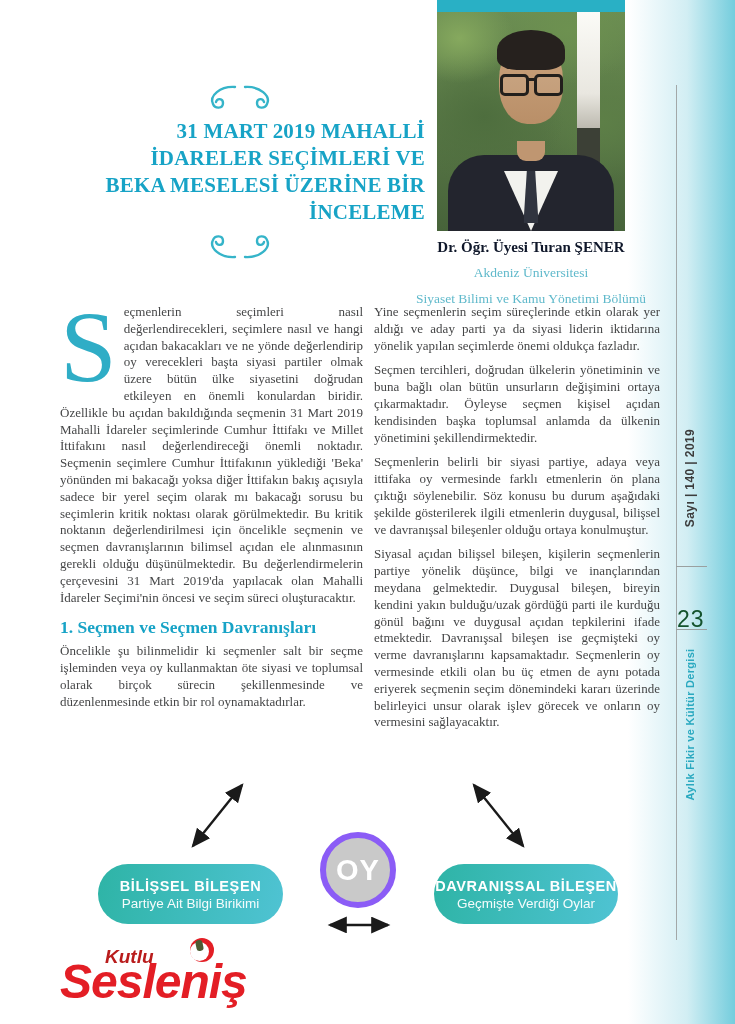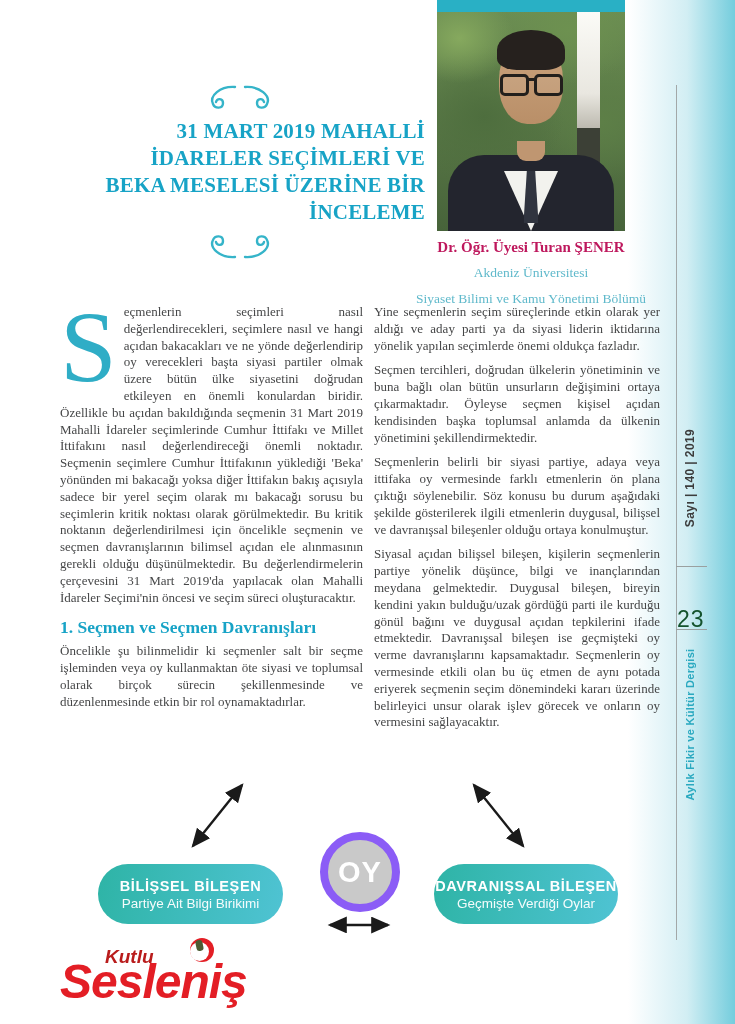--- a/index.html
+++ b/index.html
@@ -56,21 +56,21 @@
   .head{position:absolute;left:50%;top:26px;transform:translateX(-50%);width:64px;height:86px;
     background:linear-gradient(#cba37d,#b98f68);border-radius:48% 48% 44% 44%;}
   .hair{position:absolute;left:50%;top:18px;transform:translateX(-50%);width:68px;height:40px;
     background:#26211e;border-radius:52% 52% 30% 30%;}
   .glasses{position:absolute;left:50%;top:62px;transform:translateX(-50%);width:66px;display:flex;
     justify-content:center;gap:5px;}
   .lens{width:23px;height:16px;border:3px solid #221f1c;border-radius:5px;background:rgba(255,255,255,.08);}
   .bridge{position:absolute;left:50%;top:66px;transform:translateX(-50%);width:10px;height:3px;background:#221f1c;}
   
   .author{position:absolute;left:406px;top:238px;width:250px;text-align:center;line-height:18px;}
-  .author-name{font-size:15px;font-weight:bold;color:#be185d;}
+  .author-name{font-size:15px;font-weight:bold;color:#0f172a;}
   .author-line{font-size:13.5px;color:#5fb9cb;margin-top:8px;}
   
   .col{position:absolute;top:304px;text-align:justify;font-size:13px;line-height:16.8px;overflow:hidden;}
   .col-left{left:60px;width:303px;height:438px;}
   .col-right{left:374px;width:286px;height:432px;}
   .col p{margin:0 0 8px;}
   .dropcap{
     float:left;font-size:102px;line-height:84px;color:#2fadc6;padding:2px 7px 0 0;
     font-family:"Liberation Serif",serif;
   }
@@ -83,21 +83,21 @@
     font-family:"Liberation Sans",sans-serif;
     display:flex;flex-direction:column;justify-content:center;gap:2px;
   }
   .pill-title{font-size:14.5px;font-weight:bold;letter-spacing:.6px;}
   .pill-sub{font-size:13.5px;color:rgba(255,255,255,.95);}
   .pill-top{left:212px;top:4px;width:178px;height:56px;}
   .pill-bl{left:38px;top:132px;width:185px;height:60px;}
   .pill-br{left:374px;top:132px;width:184px;height:60px;}
   .oy-circle{
     position:absolute;left:260px;top:100px;width:64px;height:64px;border-radius:50%;
-    background:#c9c9c9;border:8px solid #8b5cf6;display:flex;align-items:center;justify-content:center;
+    background:#c9c9c9;border:6px solid #8b5cf6;display:flex;align-items:center;justify-content:center;
     font-family:"Liberation Sans",sans-serif;font-size:29px;font-weight:bold;color:#fff;letter-spacing:1px;
   }
   .arrows{position:absolute;left:0;top:0;}
   
   .logo{position:absolute;left:58px;top:938px;width:210px;height:82px;font-family:"Liberation Sans",sans-serif;}
   .logo-script{position:absolute;left:47px;top:8px;font-size:19px;font-style:italic;font-weight:bold;color:#b91c1c;}
   .logo-word{position:absolute;left:2px;top:16px;font-size:48px;font-style:italic;font-weight:bold;
     color:#e31e25;letter-spacing:-1px;}
   .crescent{position:absolute;left:130px;top:0px;width:26px;height:26px;}
   .crescent .c1{position:absolute;right:0;top:0;width:24px;height:24px;border-radius:50%;background:#e31e25;}

